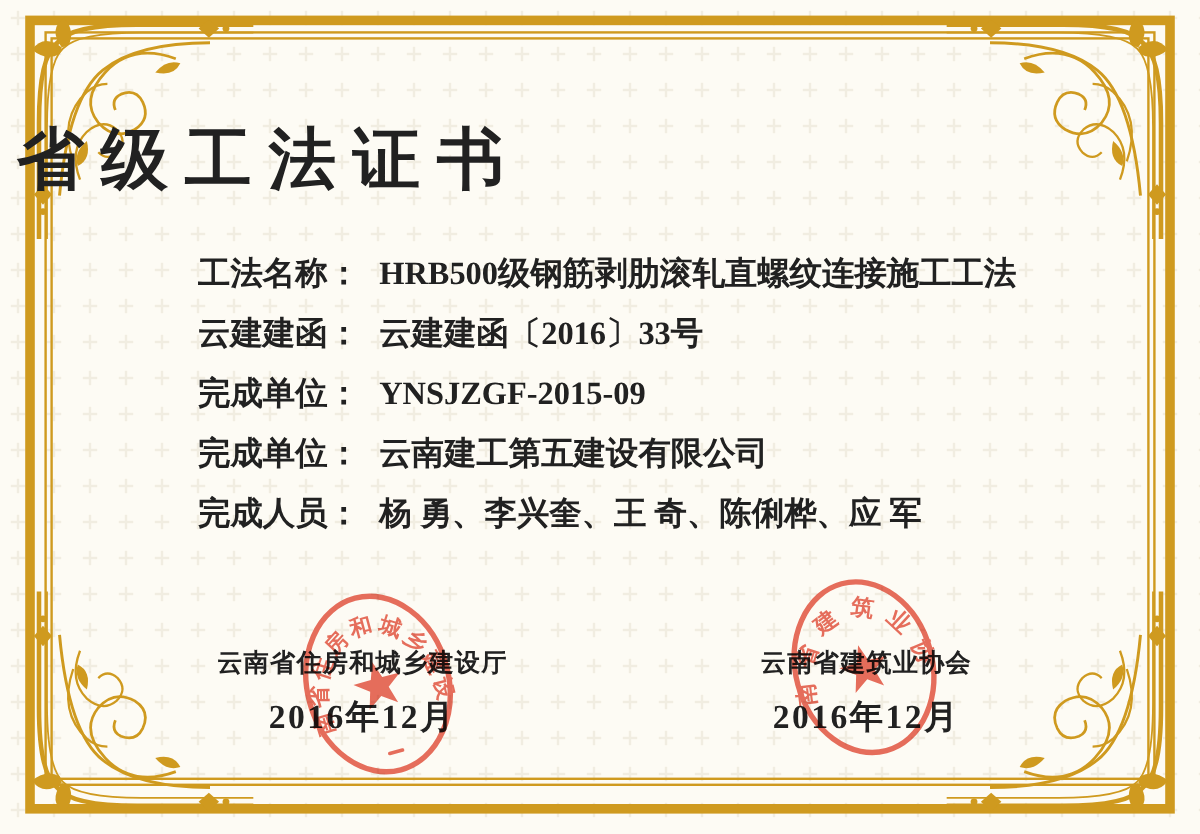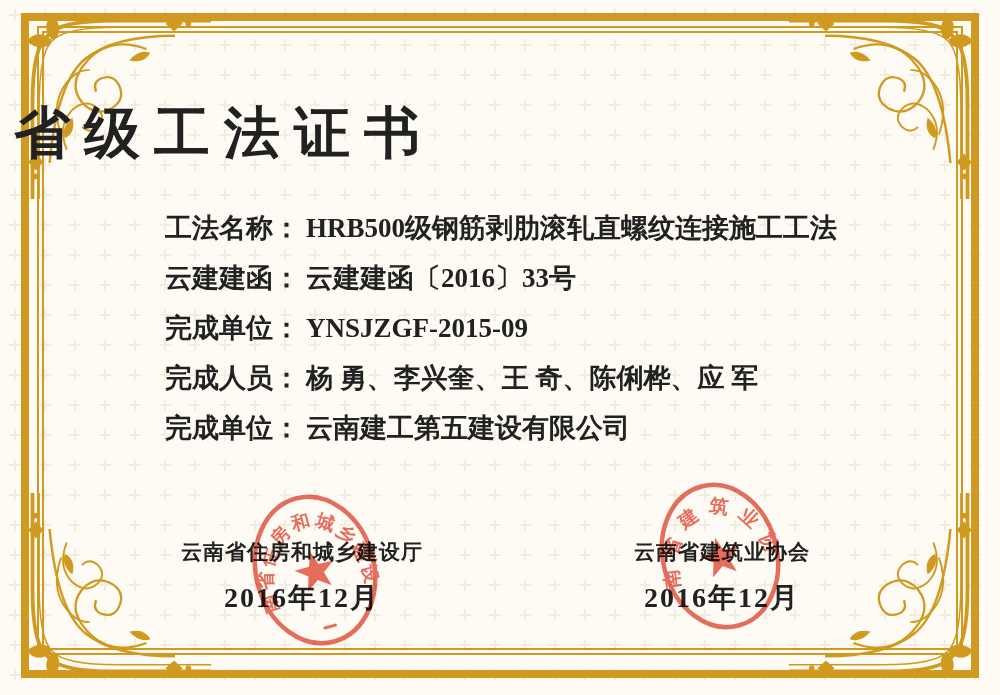--- a/index.html
+++ b/index.html
@@ -33,21 +33,21 @@
   
   .title{
     position:absolute; top:96px; left:0; width:100%;
     text-align:left;
     font-size:56px; font-weight:700;
     letter-spacing:14px; text-indent:14px;
   }
   .fields{position:absolute; left:129px; top:203px; right:80px;}
   .field-row{height:50px; line-height:50px; white-space:nowrap; font-size:27px; font-weight:700;}
   .field-label{display:inline-block;margin-left:36px;}
-  .field-value{display:inline-block; margin-left:6px;}
+  .field-value{display:inline-block; margin-left:16px;}
   .issuer{position:absolute; width:260px; text-align:center; z-index:2;}
   .issuer.left{left:172px; top:538px;}
   .issuer.right{left:592px; top:538px;}
   .issuer-org{font-size:21px; font-weight:700; letter-spacing:1px;}
   .issuer-date{font-size:28px; font-weight:700; margin-top:13px; letter-spacing:2px;}
   svg.seal{
     position:absolute; z-index:3;
     opacity:.8; mix-blend-mode:multiply;
     pointer-events:none;
   }
@@ -117,24 +117,24 @@
     <div class="field-row">
       <span class="field-label">工法名称：</span><span class="field-value">HRB500级钢筋剥肋滚轧直螺纹连接施工工法</span>
     </div>
     <div class="field-row">
       <span class="field-label">云建建函：</span><span class="field-value">云建建函〔2016〕33号</span>
     </div>
     <div class="field-row">
       <span class="field-label">完成单位：</span><span class="field-value">YNSJZGF-2015-09</span>
     </div>
     <div class="field-row">
-      <span class="field-label">完成人员：</span><span class="field-value">杨 勇、李兴奎、王 奇、陈俐桦、应 军</span>
+      <span class="field-label">完成单位：</span><span class="field-value">云南建工第五建设有限公司</span>
     </div>
     <div class="field-row">
-      <span class="field-label">完成单位：</span><span class="field-value">云南建工第五建设有限公司</span>
+      <span class="field-label">完成人员：</span><span class="field-value">杨 勇、李兴奎、王 奇、陈俐桦、应 军</span>
     </div>
   </div>
 
   <div class="issuer left">
     <div class="issuer-org">云南省住房和城乡建设厅</div>
     <div class="issuer-date">2016年12月</div>
   </div>
   <div class="issuer right">
     <div class="issuer-org">云南省建筑业协会</div>
     <div class="issuer-date">2016年12月</div>

